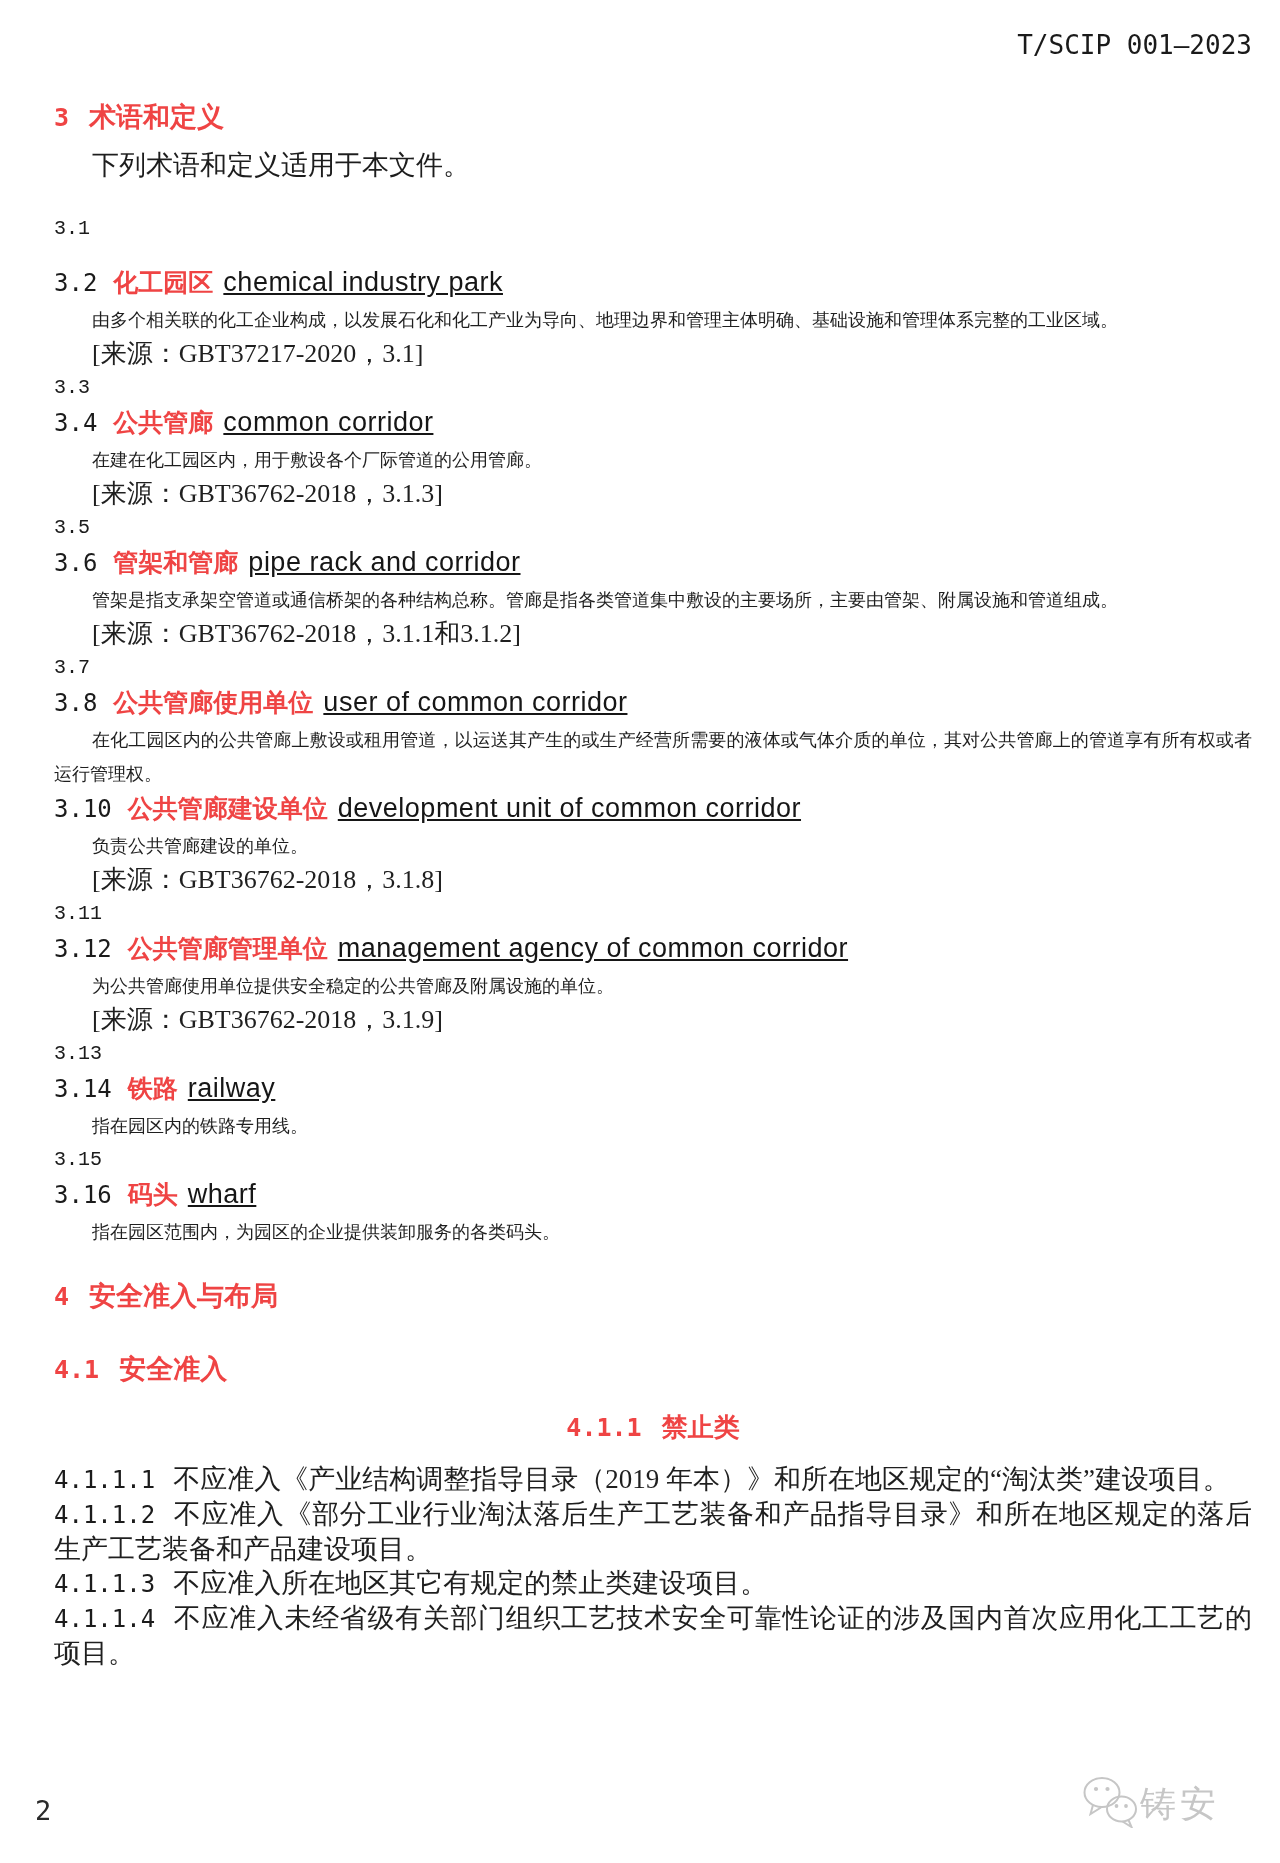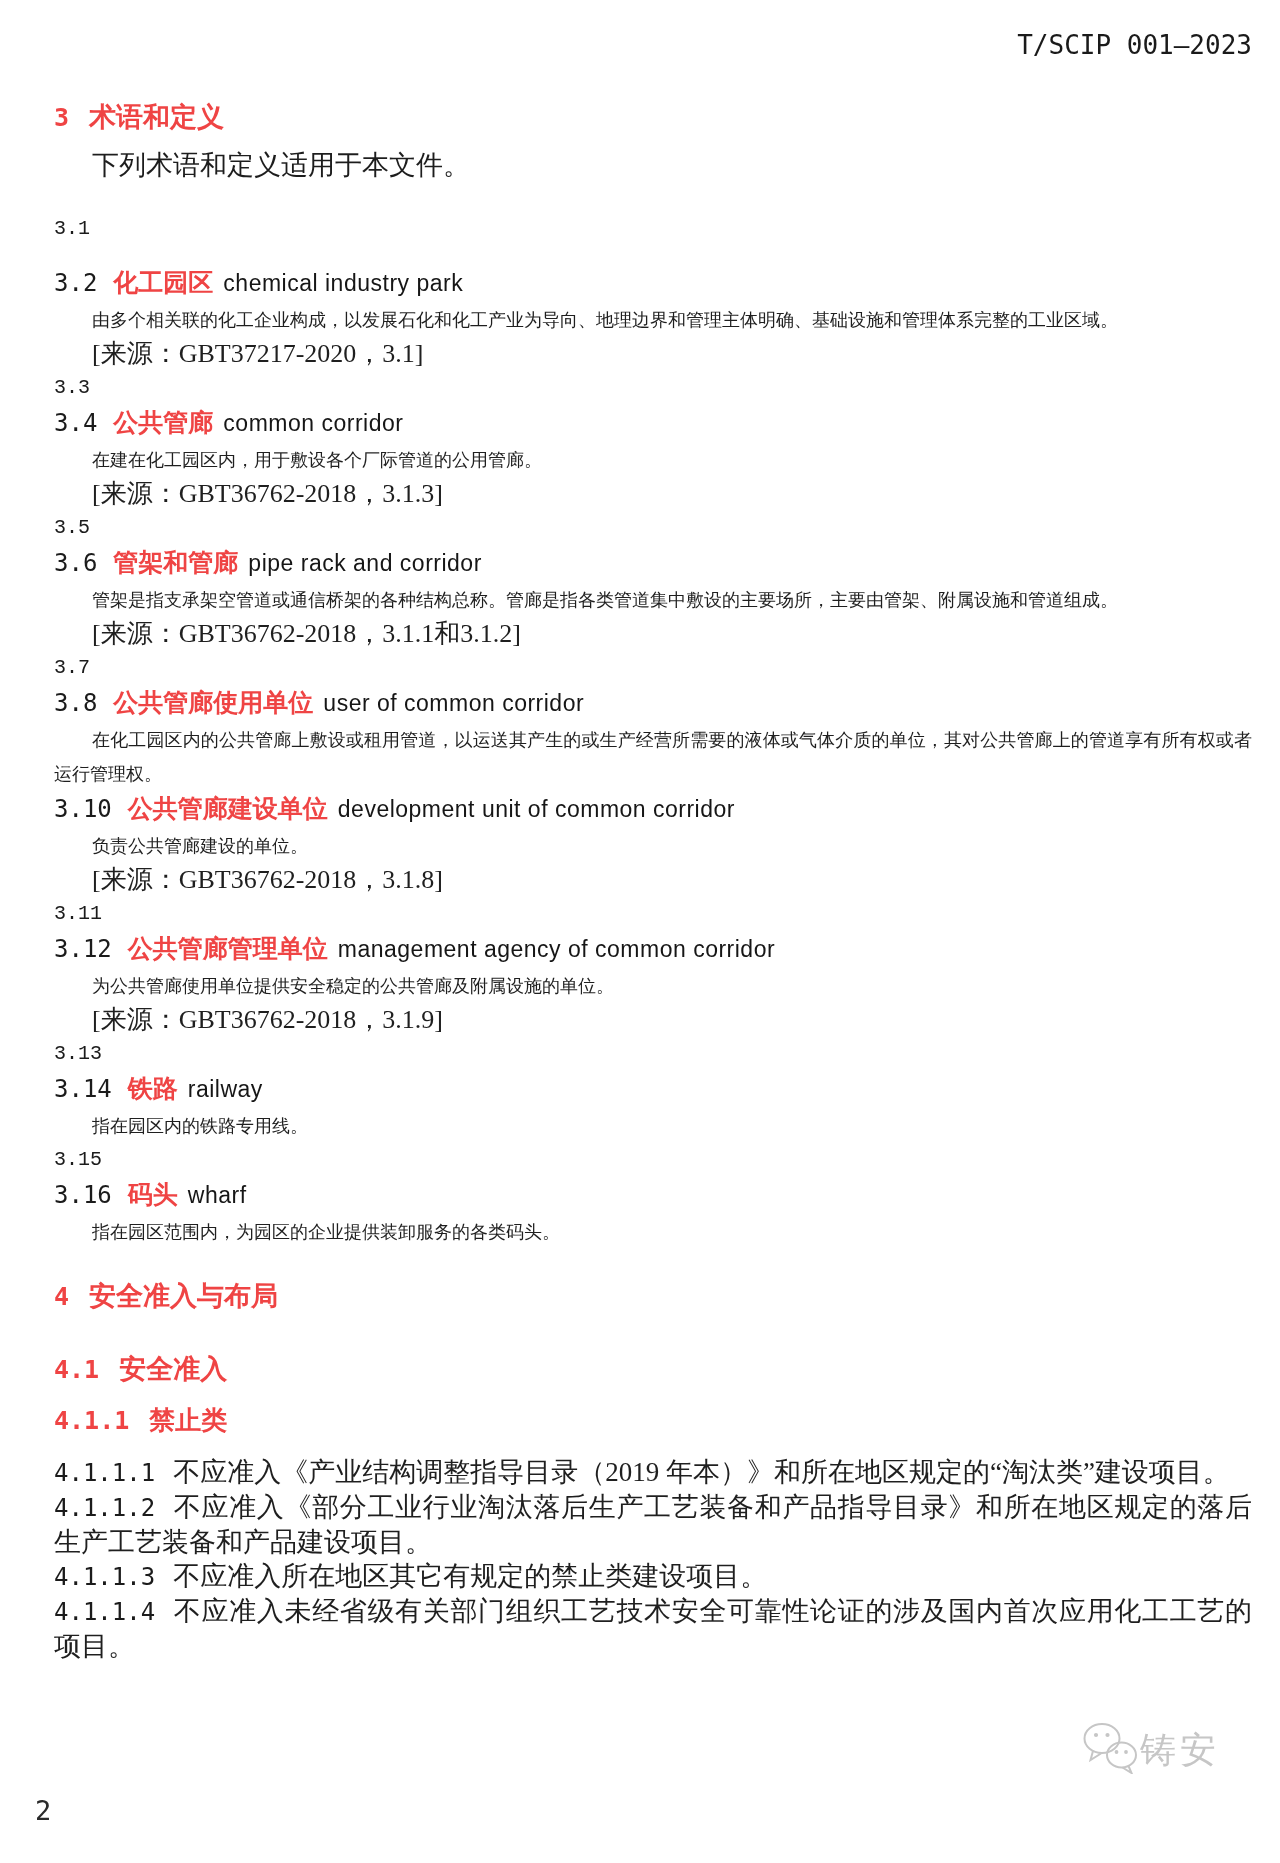--- a/index.html
+++ b/index.html
@@ -21,41 +21,41 @@
     font-family:"Liberation Sans","DejaVu Sans",sans-serif;
     font-weight:bold; font-size:27px; line-height:34px; color:#ef4444;
   }
   .sec-heading .num {
     font-family:"DejaVu Sans Mono","Liberation Mono",monospace;
     font-size:25px; font-weight:bold; margin-right:20px;
   }
   .sec3-heading { margin-top:38px; }
   .sec4-heading { margin-top:30px; }
   .sec41-heading { margin-top:38px; }
-  .sec411-heading { margin-top:16px; font-size:26px; }
+  .sec411-heading { margin-top:23px; font-size:26px;text-align:center; }
 
   .intro-para { margin-top:14px; font-size:27px; line-height:33px; text-indent:38px; }
 
   .terms { margin-top:30px; }
   .t-num {
     font-family:Liberation Mono, monospace;
     font-size:20px; line-height:34px; color:#1b1b1b;
   }
   .t-head { line-height:34px; white-space:nowrap; }
   .t-head .num {
     font-family:"DejaVu Sans Mono","Liberation Mono",monospace;
     font-size:24px; margin-right:16px; color:#1b1b1b;
   }
   .t-head .zh {
     font-family:"Liberation Sans","DejaVu Sans",sans-serif;
     font-weight:bold; font-size:25px; color:#ef4444;
   }
   .t-head .en {
     font-family:"Liberation Sans","DejaVu Sans",sans-serif;
-    font-weight:500; font-size:23px; letter-spacing:0.5px; margin-left:10px; color:#161616;
+    font-weight:500; font-size:27px; letter-spacing:0.5px; margin-left:10px; color:#161616;text-decoration:underline;
   }
   .gap-before { margin-top:19px; }
 
   .t-def {
     font-size:18px; line-height:34px; text-indent:38px;
     text-align:justify; color:#1f1f1f;
   }
   .t-src { font-size:26px; line-height:34px; padding-left:38px; color:#1f1f1f; }
 
   .clauses { margin-top:17px; }
@@ -64,21 +64,21 @@
     font-family:"DejaVu Sans Mono","Liberation Mono",monospace;
     font-size:24px; margin-right:18px; color:#1b1b1b;
   }
 
   .page-number {
     position:absolute; left:35px; top:1795px;
     font-family:"DejaVu Sans Mono","Liberation Mono",monospace;
     font-size:27px; color:#2a2a2a;
   }
   .watermark {
-    position:absolute; right:60px; top:1722px;
+    position:absolute; right:60px; top:1776px;
     display:flex; align-items:center; 
   }
   .watermark .wm-text {
     font-family:"Liberation Sans","DejaVu Sans",sans-serif;
     font-size:36px; font-weight:500; color:#c6c6c6; letter-spacing:4px;
   }
 </style>
 </head>
 <body>
 

